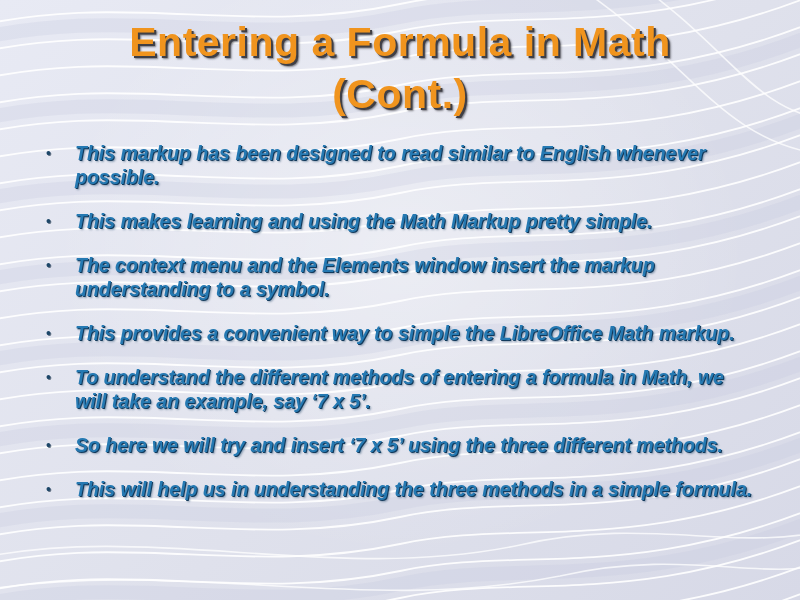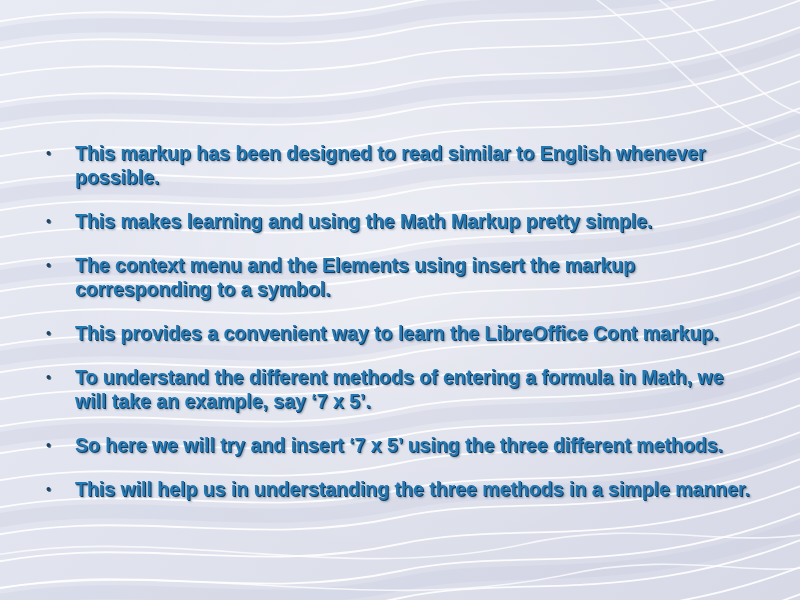--- a/index.html
+++ b/index.html
@@ -59,20 +59,21 @@
     text-shadow: 1px 1px 0 rgba(10,35,60,0.6);
   }
   .bullet-text {
     flex: 1 1 auto;
     max-width: 682px;
     font-weight: bold;
     font-size: 19.5px;
     line-height: 24px;
     color: var(--bullet-color, #2579b2);
     text-shadow: 1px 1px 0 var(--bullet-shadow, #123a5c), 2px 2px 2px rgba(18,58,92,0.40);
+    font-style: italic;
   }
 </style>
 </head>
 <body>
 
 <div class="slide">
 
   <svg class="wave-svg" viewBox="0 0 800 600" xmlns="http://www.w3.org/2000/svg" aria-hidden="true">
     <defs>
       <path id="waveA" d="M -40 70 C 120 28, 240 78, 400 44 C 520 18, 640 58, 840 -30"></path>
@@ -116,45 +117,49 @@
     <use href="#waveA" class="thin" y="635"></use>
     <use href="#waveA" class="thin" y="662"></use>
     <use href="#waveA" class="thin" y="689"></use>
 
     <path class="swirl" d="M 560 -25 C 690 55, 715 140, 825 155"></path>
     <path class="swirl" d="M 625 -25 C 730 45, 752 112, 830 120"></path>
     <path class="swirl" d="M -30 560 C 150 520, 330 585, 520 545 C 650 515, 740 555, 835 528"></path>
     <path class="swirl" d="M -30 592 C 180 556, 360 616, 560 576 C 690 546, 770 586, 835 560"></path>
   </svg>
 
+  <h1 class="title">
+    <div>Entering a Formula in Math</div>
+    <div>(Cont.)</div>
+  </h1>
 
   <ul class="bullets">
     <li>
       <span class="bullet-marker">•</span>
       <span class="bullet-text">This markup has been designed to read similar to English whenever possible.</span>
     </li>
     <li>
       <span class="bullet-marker">•</span>
       <span class="bullet-text">This makes learning and using the Math Markup pretty simple.</span>
     </li>
     <li>
       <span class="bullet-marker">•</span>
-      <span class="bullet-text">The context menu and the Elements using insert the markup corresponding to a symbol.</span>
+      <span class="bullet-text">The context menu and the Elements window insert the markup understanding to a symbol.</span>
     </li>
     <li>
       <span class="bullet-marker">•</span>
-      <span class="bullet-text">This provides a convenient way to learn the LibreOffice Cont markup.</span>
+      <span class="bullet-text">This provides a convenient way to simple the LibreOffice Math markup.</span>
     </li>
     <li>
       <span class="bullet-marker">•</span>
       <span class="bullet-text">To understand the different methods of entering a formula in Math, we will take an example, say ‘7 x 5’.</span>
     </li>
     <li>
       <span class="bullet-marker">•</span>
       <span class="bullet-text">So here we will try and insert ‘7 x 5’ using the three different methods.</span>
     </li>
     <li>
       <span class="bullet-marker">•</span>
-      <span class="bullet-text">This will help us in understanding the three methods in a simple manner.</span>
+      <span class="bullet-text">This will help us in understanding the three methods in a simple formula.</span>
     </li>
   </ul>
 
 </div>
 
 </body></html>

